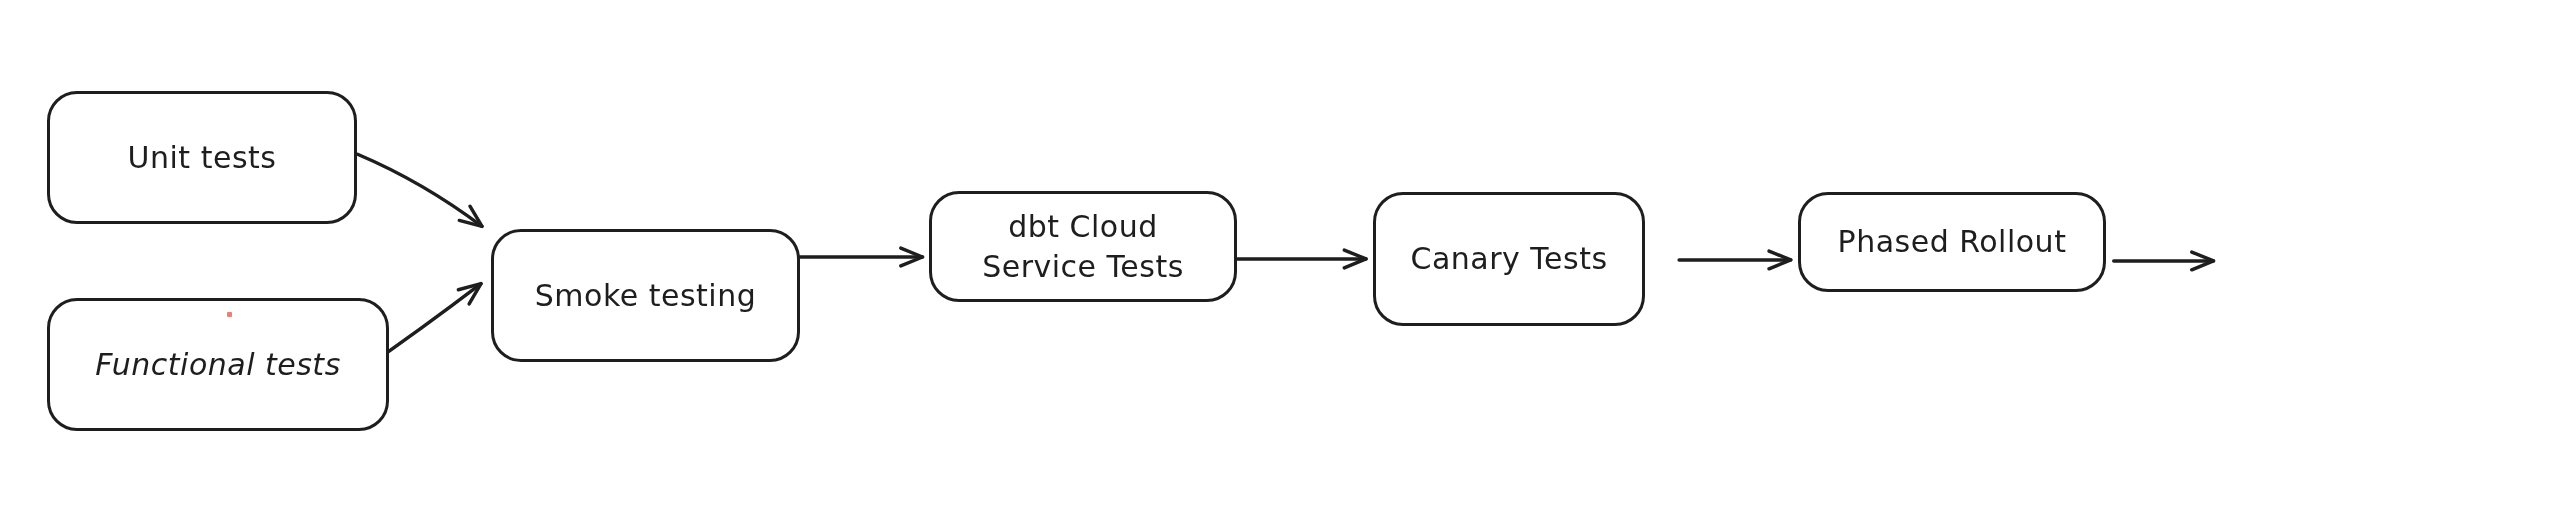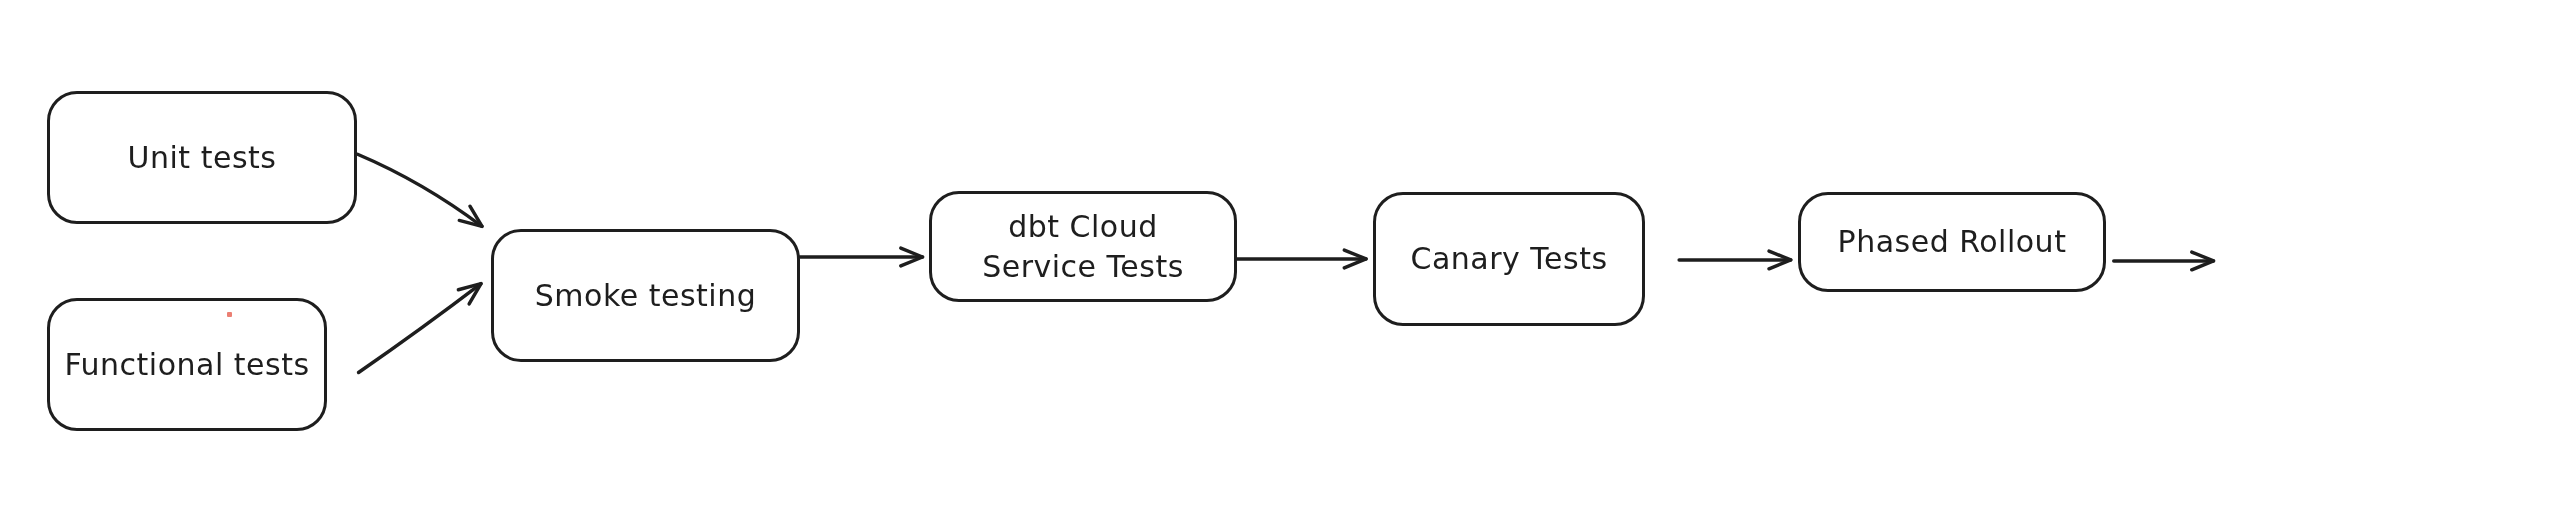--- a/index.html
+++ b/index.html
@@ -45,21 +45,21 @@
     left: 227px;
     top: 312px;
     width: 5px;
     height: 5px;
     border-radius: 1px;
     background: #e8685a;
     opacity: 0.85;
   }
   
   #node-unit-tests        { left: 47px;   top: 91px;  width: 310px; height: 133px; }
-  #node-functional-tests  { left: 47px;   top: 298px; width: 280px; height: 133px; }
+  #node-functional-tests  { left: 47px;   top: 298px; width: 342px; height: 133px; font-style: italic; }
   #node-smoke-testing     { left: 491px;  top: 190px; width: 309px; height: 133px; margin-top: 39px; }
   #node-dbt-cloud         { left: 929px;  top: 191px; width: 308px; height: 111px; }
   #node-canary-tests      { left: 1373px; top: 192px; width: 272px; height: 134px; align-items: center; }
   #node-phased-rollout    { left: 1798px; top: 192px; width: 308px; height: 100px; }
   #node-you               { left: 2224px; top: 192px; width: 306px; height: 136px; }
 </style>
 </head>
 <body>
 
 <div class="canvas">

